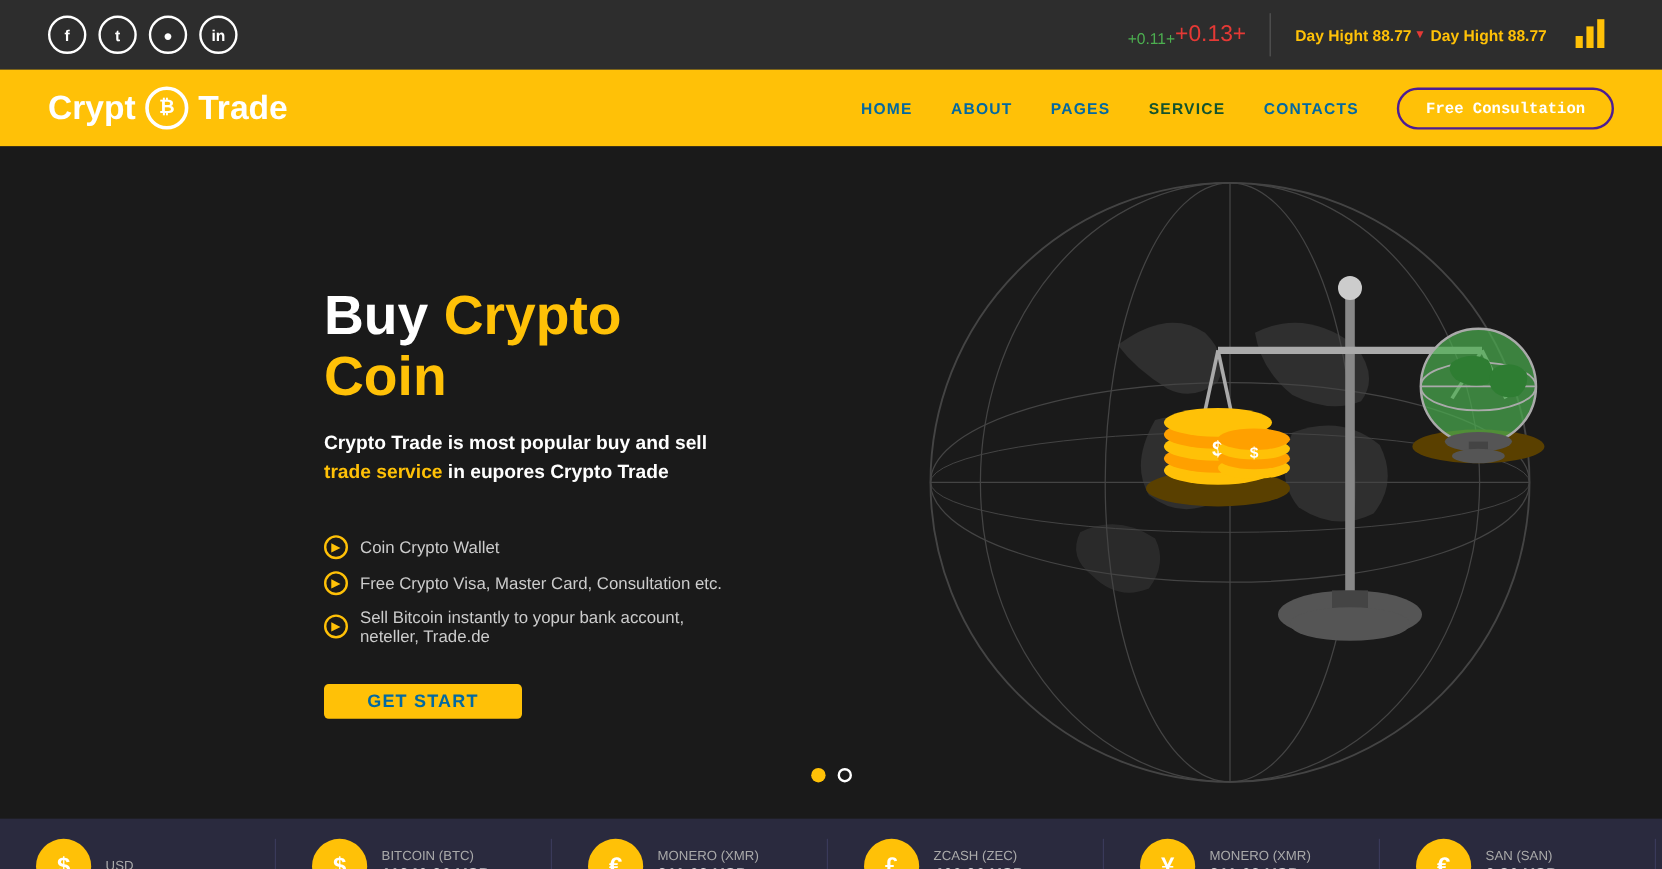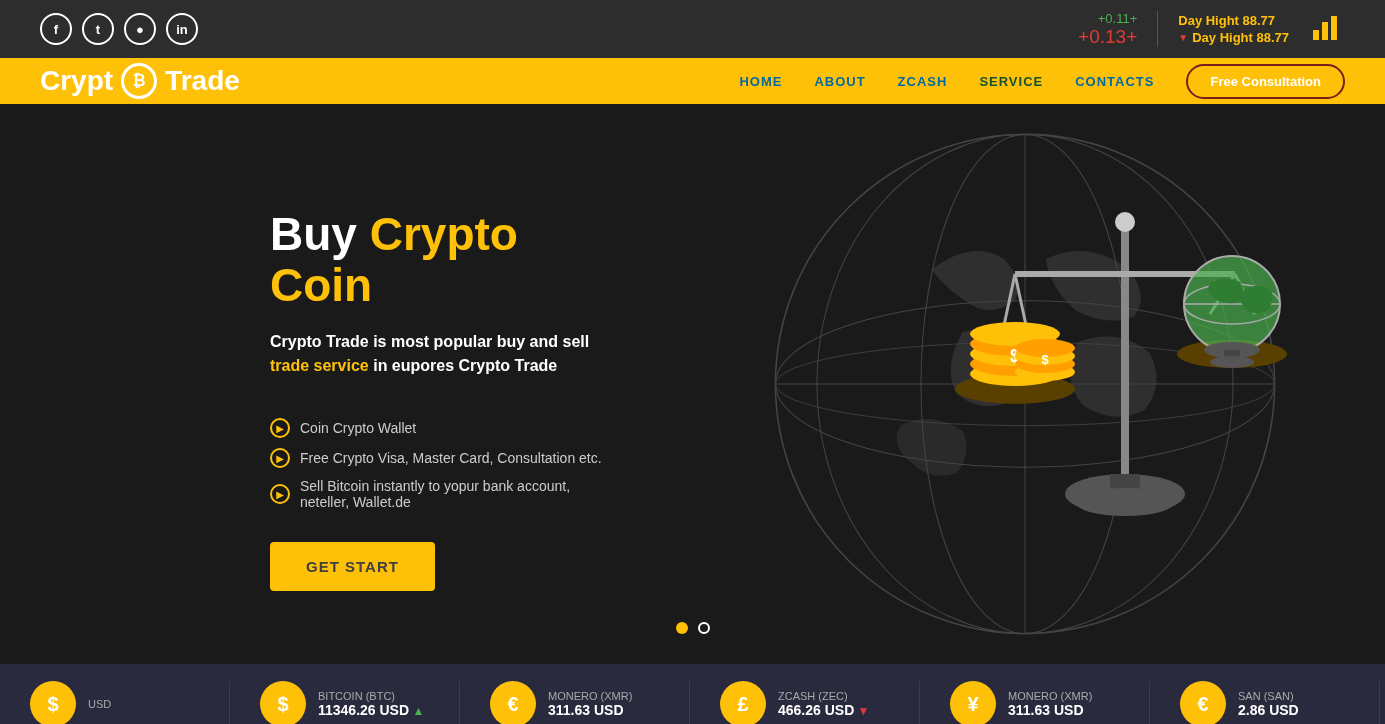--- a/index.html
+++ b/index.html
@@ -19,60 +19,61 @@
       width: 32px; height: 32px;
       border-radius: 50%;
       border: 2px solid #fff;
       display: flex; align-items: center; justify-content: center;
       color: #fff;
       font-size: 13px;
       cursor: pointer;
       font-weight: bold;
     }
     .top-right { display: flex; align-items: center; gap: 20px; }
-    .ticker-section { display: flex; flex-direction: column; align-items: flex-end; }
+    .ticker-section { display: flex; flex-direction: row; align-items: flex-end; }
     .ticker-up { color: #4caf50; font-size: 13px; }
     .ticker-down { color: #e53935; font-size: 19px; }
     .divider-v { width: 1px; height: 36px; background: #555; }
-    .day-high-section { display: flex; flex-direction: column; gap: 2px; }
+    .day-high-section { display: flex; flex-direction: row; gap: 2px; }
     .day-high-up { color: #ffc107; font-size: 13px; font-weight: bold; }
     .day-high-down { display: flex; align-items: center; gap: 4px; color: #ffc107; font-size: 13px; font-weight: bold; }
     .arrow-down { color: #e53935; font-size: 10px; }
     .chart-icon { color: #ffc107; font-size: 24px; }
 
     
     .navbar {
       background: #ffc107;
-      height: 46px;
+      height: 64px;
       display: flex;
       align-items: center;
       justify-content: space-between;
       padding: 0 40px;
     }
     .brand { display: flex; align-items: center; gap: 8px; }
     .brand-text { color: #fff; font-size: 28px; font-weight: bold; }
     .brand-icon {
       width: 36px; height: 36px;
       border-radius: 50%;
       border: 3px solid #fff;
       display: flex; align-items: center; justify-content: center;
       color: #fff; font-size: 16px; font-weight: bold;
     }
     .nav-links { display: flex; align-items: center; gap: 32px; }
     .nav-link { color: #0369a1; font-size: 13px; font-weight: bold; text-decoration: none; letter-spacing: 1px; cursor: pointer; }
     .nav-link.service { color: #14532d; }
     .btn-consult {
-      border: 2px solid #7f1d1d;
+      border: 2px solid #4c1d95;
       border-radius: 24px;
       padding: 8px 22px;
       color: #fff;
       font-size: 13px;
       font-weight: bold;
       cursor: pointer;
       background: transparent;
+      font-family: Liberation Mono, monospace;
     }
 
     
     .hero {
       background: #1a1a1a;
       min-height: 560px;
       position: relative;
       display: flex;
       align-items: center;
       overflow: hidden;
@@ -103,24 +104,24 @@
     }
     .feature-icon {
       width: 20px; height: 20px;
       border-radius: 50%;
       border: 2px solid #ffc107;
       display: flex; align-items: center; justify-content: center;
       color: #ffc107; font-size: 10px; flex-shrink: 0;
     }
     .btn-start {
       background: #ffc107;
-      color: #404040;
+      color: #0369a1;
       border: none;
       border-radius: 4px;
-      padding: 16px 36px;
+      padding: 6px 36px;
       font-size: 15px;
       font-weight: bold;
       letter-spacing: 1px;
       cursor: pointer;
     }
 
     
     .scale-illustration {
       position: absolute;
       right: 80px;
@@ -225,21 +226,21 @@
   <div class="brand">
     <span class="brand-text">
       <span>Crypt</span>
     </span>
     <div class="brand-icon">₿</div>
     <span class="brand-text">Trade</span>
   </div>
   <div class="nav-links">
     <a class="nav-link">HOME</a>
     <a class="nav-link">ABOUT</a>
-    <a class="nav-link">ZCASH</a>
+    <a class="nav-link">PAGES</a>
     <a class="nav-link service">SERVICE</a>
     <a class="nav-link">CONTACTS</a>
     <button class="btn-consult">Free Consultation</button>
   </div>
 </nav>
 
 <section class="hero">
 
   <svg class="globe-bg" viewBox="0 0 500 500" fill="none" xmlns="http://www.w3.org/2000/svg">
     <circle cx="250" cy="250" r="240" stroke="#fff" stroke-width="1.5" fill="none"></circle>
@@ -268,21 +269,21 @@
       <li>
         <div class="feature-icon">▶</div>
         <span>Coin Crypto Wallet</span>
       </li>
       <li>
         <div class="feature-icon">▶</div>
         <span>Free Crypto Visa, Master Card, Consultation etc.</span>
       </li>
       <li>
         <div class="feature-icon">▶</div>
-        <span>Sell Bitcoin instantly to yopur bank account, neteller, Wallet.de</span>
+        <span>Sell Bitcoin instantly to yopur bank account, neteller, Trade.de</span>
       </li>
     </ul>
     <button class="btn-start">GET START</button>
   </div>
 
   <svg class="scale-illustration" viewBox="0 0 360 380" xmlns="http://www.w3.org/2000/svg">
 
     <line x1="180" y1="30" x2="180" y2="290" stroke="#888" stroke-width="8"></line>
 
     <circle cx="180" cy="28" r="10" fill="#ccc"></circle>

